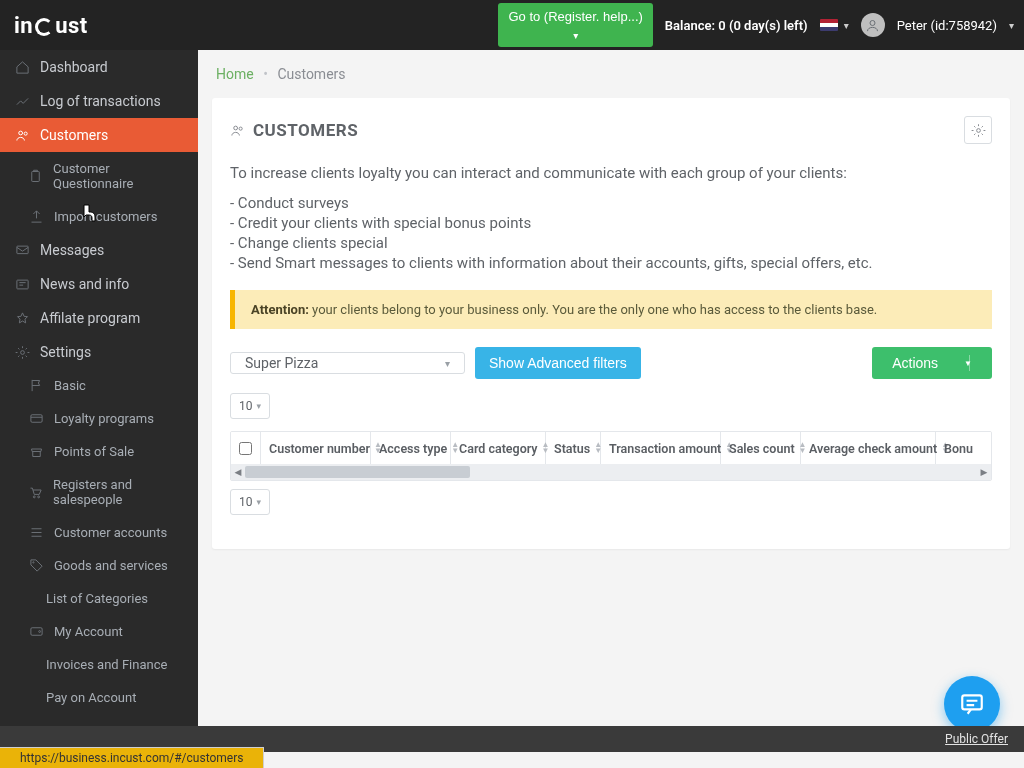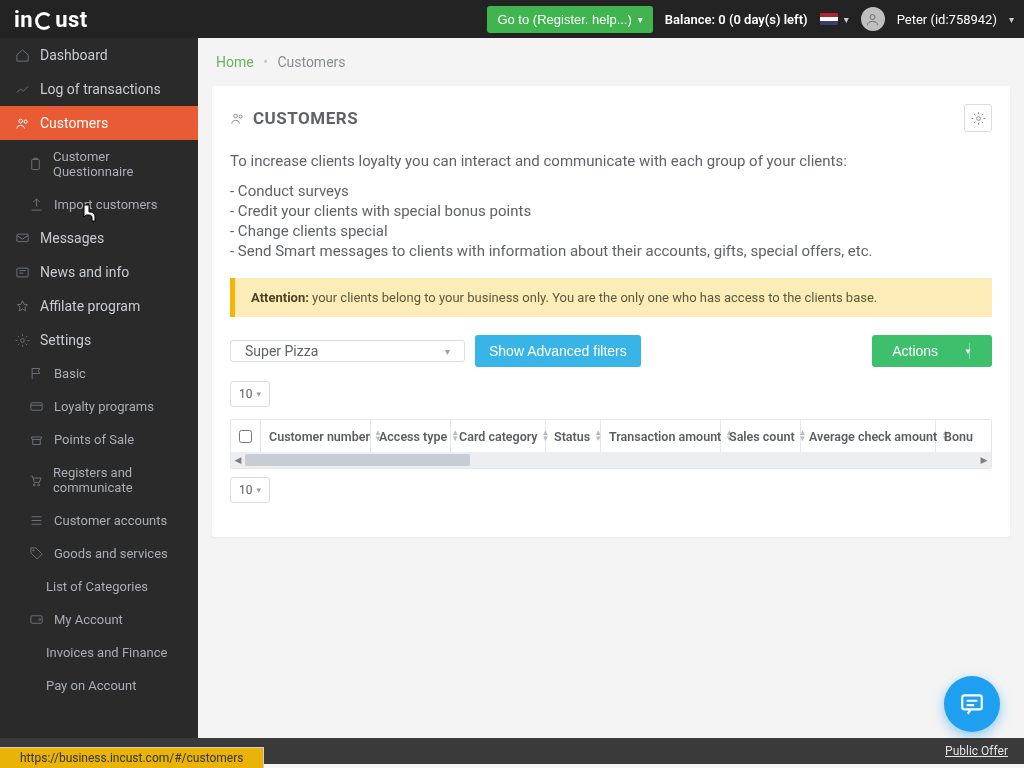--- a/index.html
+++ b/index.html
@@ -1,23 +1,23 @@
 <!DOCTYPE html>
 <html><head>
 <meta charset="utf-8">
 <style>
   * { box-sizing: border-box; margin: 0; padding: 0; }
   body { font-family: -apple-system, "Segoe UI", Roboto, Arial, sans-serif; background: #f4f4f4; color: #333; width: 1024px; height: 768px; overflow: hidden; position: relative; }
 
   
-  .topbar { height: 38px; background: #232323; display: flex; align-items: center; padding: 0 10px 0 0; }
+  .topbar { height: 50px; background: #232323; display: flex; align-items: center; padding: 0 10px 0 0; }
   .logo { width: 198px; display: flex; align-items: center; padding-left: 14px; font-size: 22px; font-weight: 700; color: #fff; letter-spacing: .5px; }
   .logo .c { display:inline-block; border:3px solid #fff; border-right-color:transparent; width:18px; height:18px; border-radius:50%; margin:0 2px; position:relative; top:2px; }
   .topbar-right { margin-left:auto; display:flex; align-items:center; gap:12px; height:100%; }
-  .goto-btn { background:#3fb44f; color:#fff; border:none; border-radius:3px; padding:6px 10px; font-size:13px; display:flex; align-items:center; gap:6px; cursor:pointer; }
+  .goto-btn { background:#3fb44f; color:#fff; border:none; border-radius:3px; padding:6px 10px; font-size:13px; display:flex; align-items:center; gap:6px; cursor:pointer;flex-direction:column; }
   .goto-btn .chev { font-size:10px; }
   .balance { color:#fff; font-size:13px; font-weight:600; }
   .flag { width:18px; height:12px; background:linear-gradient(to bottom,#b22234 0 33%,#fff 33% 66%,#3c3b6e 66% 100%); display:inline-block; border-radius:1px; }
   .lang-chev { color:#ccc; font-size:10px; margin-left:-6px; }
   .avatar { width:24px; height:24px; border-radius:50%; background:#bfbfbf; display:flex; align-items:center; justify-content:center; color:#fff; font-size:14px; }
   .username { color:#fff; font-size:13px; }
   .username .id { color:#fff; }
   .user-chev { color:#ccc; font-size:10px; }
 
   
@@ -64,21 +64,21 @@
   .th { border-right:1px solid #e4e7eb; display:flex; align-items:center; padding:0 8px; white-space:nowrap; gap:4px; }
   .th .sort { font-size:8px; color:#b8bcc2; line-height:6px; display:flex; flex-direction:column; }
   .th.chk { width:30px; justify-content:center; }
   .th.chk input { cursor:pointer; }
   .hscroll { height:16px; background:#eceef1; position:relative; display:flex; align-items:center; }
   .hscroll .larr, .hscroll .rarr { width:14px; text-align:center; font-size:9px; color:#7b7f85; cursor:pointer; }
   .hscroll .track { flex:1; height:12px; position:relative; }
   .hscroll .thumb { position:absolute; left:0; top:0; bottom:0; width:225px; background:#c8cdd3; border-radius:2px; cursor:pointer; }
 
   
-  .footerbar { position:absolute; left:0; right:0; bottom:4px; height:26px; background:#3a3a3a; color:#e2e2e2; font-size:12px; display:flex; align-items:center; justify-content:flex-end; padding-right:16px; }
+  .footerbar { position:absolute; left:0; right:0; bottom:16px; height:26px; background:#3a3a3a; color:#e2e2e2; font-size:12px; display:flex; align-items:center; justify-content:flex-end; padding-right:16px; }
   .footerbar a { color:#e2e2e2; text-decoration:underline; }
 
   .statusbar { position:absolute; left:0; bottom:0; background:#eab308; color:#333; font-size:12px; padding:3px 20px; border-top:1px solid #cfcfcf; border-right:1px solid #cfcfcf; z-index:10; }
 
   .chat-fab { position:absolute; right:24px; bottom:36px; width:56px; height:56px; border-radius:50%; background:#1e9ff0; display:flex; align-items:center; justify-content:center; color:#fff; box-shadow:0 4px 12px rgba(30,159,240,.5); cursor:pointer; }
   .chat-fab svg { width:26px; height:26px; }
 
   
   svg.lineico { width:15px; height:15px; stroke:#6a6f75; stroke-width:1.6; fill:none; }
   .nav-item.active svg.lineico { stroke:#fff; }
@@ -218,21 +218,21 @@
       <span>Points of Sale</span>
     </div>
     <div class="nav-item sub">
       <span class="ico">
           <svg class="lineico" viewBox="0 0 24 24">
             <path d="M4 5h3l3 10h8l3-7H8"></path>
             <circle cx="10" cy="19" r="1.5"></circle>
             <circle cx="17" cy="19" r="1.5"></circle>
           </svg>
         </span>
-      <span>Registers and communicate</span>
+      <span>Registers and salespeople</span>
     </div>
     <div class="nav-item sub">
       <span class="ico">
           <svg class="lineico" viewBox="0 0 24 24">
             <path d="M4 6h16M4 12h16M4 18h16"></path>
           </svg>
         </span>
       <span>Customer accounts</span>
     </div>
     <div class="nav-item sub">

